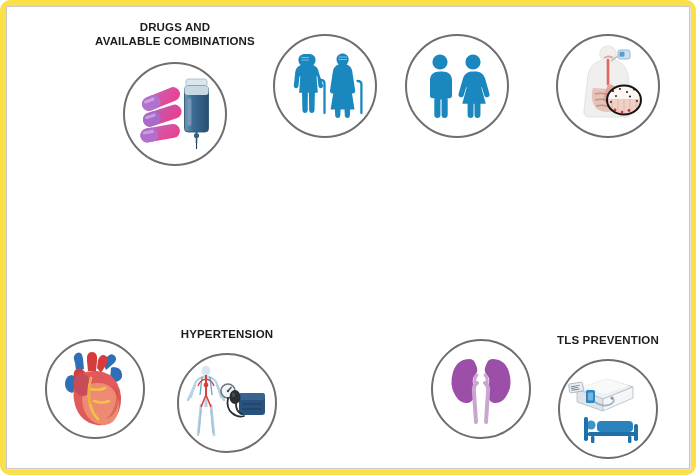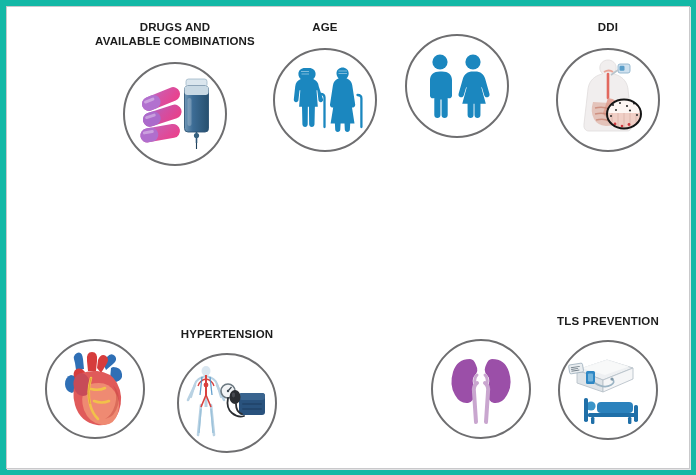--- a/index.html
+++ b/index.html
@@ -11,22 +11,23 @@
     width: 696px;
     height: 475px;
     font-family: "Liberation Sans", sans-serif;
     overflow: hidden;
   }
 
   #canvas {
     position: relative;
     width: 696px;
     height: 475px;
-    background: #14b8a6;
+    background: #fde047;
     box-sizing: border-box;
+    border-radius: 10px;
   }
 
   
   .frame {
     position: absolute;
     left: 6px;
     top: 6px;
     width: 684px;
     height: 463px;
     box-sizing: border-box;
@@ -130,21 +131,20 @@
           <rect x="3.5" y="19" width="4" height="28" rx="2" fill="#ffffff" opacity="0.22"></rect>
           <path d="M12.5 53 L12.5 64" stroke="#2c5474" stroke-width="1.6" fill="none"></path>
           <path d="M12.5 64 L12.5 70" stroke="#1f3f59" stroke-width="1.1" fill="none"></path>
           <circle cx="12.5" cy="56.5" r="2.6" fill="#35607f"></circle>
         </g>
       </svg>
     </div>
   </div>
 
   <div class="node" style="left:262px; top:20px; width:126px;">
-    <div class="node-label">AGE</div>
     <div class="circle" style="width:104px; height:104px; margin:14px auto 0;">
 
       <svg width="76" height="72" viewBox="0 0 76 72">
         <g fill="#1b87bf">
 
           <path d="M18 4c-4 0-6.6 2.6-6.6 6 0 2.4 1.1 4 2.4 5.1-3.2 1.3-5.2 3.8-5.6 7.3l-1.4 13.1c-.15 1.5.85 2.6 2.2 2.7 1.3.1 2.3-.85 2.45-2.2l1.1-9.7.75.05-1.2 16.4h2.9l.4 17.6c.04 1.6 1.2 2.7 2.7 2.7 1.5 0 2.6-1.15 2.6-2.7l.15-17.6h1.1l.2 17.6c.03 1.55 1.15 2.7 2.65 2.7s2.65-1.15 2.7-2.7l.4-17.6h2.9l-1.25-16.4.75-.05 1.15 9.7c.15 1.35 1.15 2.3 2.45 2.2 1.35-.1 2.35-1.2 2.2-2.7L31.8 22.4c-.4-3.5-2.4-6-5.6-7.3 1.3-1.1 2.4-2.7 2.4-5.1 0-3.4-2.6-6-6.6-6z"></path>
 
           <path d="M33.5 30c2.6 0 4 1.6 4 3.6V63" stroke="#1b87bf" stroke-width="2.3" fill="none" stroke-linecap="round"></path>
 
           <path d="M56 3.5c-3.9 0-6.5 2.6-6.5 5.9 0 2.2 1 3.8 2.2 4.9-3.3 1.2-5.3 3.7-5.8 7.3L43 40.5c-.2 1.6.8 2.8 2.2 2.9h1l-2.6 16.2h4.3l.3 5.9c.05 1.45 1.1 2.5 2.55 2.5 1.4 0 2.5-1.05 2.55-2.5l.3-5.9h3.9l.3 5.9c.05 1.45 1.15 2.5 2.55 2.5s2.5-1.05 2.55-2.5l.3-5.9h4.3L65 43.4h1c1.4-.1 2.4-1.3 2.2-2.9l-2.9-18.9c-.5-3.6-2.5-6.1-5.8-7.3 1.2-1.1 2.2-2.7 2.2-4.9 0-3.3-2.6-5.9-6.5-5.9z"></path>
@@ -171,21 +171,20 @@
           <path d="M18 18.5c-6.3 0-10 3.2-10 8.6v15.3c0 1.7 1.25 2.9 2.85 2.9.55 0 1.05-.15 1.45-.4V62c0 1.75 1.3 3 3.1 3s3.05-1.25 3.05-3V46.5h1.1V62c0 1.75 1.3 3 3.05 3 1.8 0 3.1-1.25 3.1-3V44.9c.4.25.9.4 1.45.4 1.6 0 2.85-1.2 2.85-2.9V27.1c0-5.4-3.7-8.6-10-8.6z"></path>
 
           <circle cx="51" cy="9" r="7.6"></circle>
           <path d="M51 18.5c-5.6 0-8.7 2.6-10.2 7.6l-4.2 14.6c-.45 1.6.35 3 1.9 3.45 1.5.45 2.85-.35 3.3-1.9l2.35-8.1.6.2-4.5 16.3h5.3l.05 11.4c0 1.75 1.25 2.95 3 2.95 1.7 0 2.95-1.2 2.95-2.95l.05-11.4h.85l.05 11.4c0 1.75 1.25 2.95 2.95 2.95 1.75 0 3-1.2 3-2.95l.05-11.4h5.3l-4.5-16.3.6-.2 2.35 8.1c.45 1.55 1.8 2.35 3.3 1.9 1.55-.45 2.35-1.85 1.9-3.45l-4.2-14.6c-1.5-5-4.6-7.6-10.2-7.6z"></path>
         </g>
       </svg>
     </div>
   </div>
 
   <div class="node" style="left:545px; top:20px; width:126px;">
-    <div class="node-label">DDI</div>
     <div class="circle" style="width:104px; height:104px; margin:14px auto 0;">
 
       <svg width="96" height="96" viewBox="0 0 96 96">
 
         <path d="M48 8c-4.6 0-8.2 3.4-8.2 7.8 0 2.6 1.2 4.6 2.9 5.9-8.3 2.2-13.4 7-14.6 14.6L24 72c-.6 4.2 1.4 7 5 7h38c3.6 0 5.6-2.8 5-7l-4.1-35.7c-1.2-7.6-6.3-12.4-14.6-14.6 1.7-1.3 2.9-3.3 2.9-5.9C56.2 11.4 52.6 8 48 8z" fill="#f1eeee" stroke="#e0dcdc" stroke-width="0.8"></path>
 
         <path d="M48 22 L48 46" stroke="#e2685e" stroke-width="2.6" fill="none" stroke-linecap="round"></path>
 
         <path d="M44 20 q5 -3 9 0" stroke="#e8a598" stroke-width="2" fill="none"></path>
 
@@ -343,21 +342,21 @@
 
         <path d="M31 30 q-4 3 -3 9 l2 30" stroke="#c9a6cf" stroke-width="4" fill="none" stroke-linecap="round"></path>
         <path d="M39 30 q4 3 3 9 l-2 30" stroke="#c9a6cf" stroke-width="4" fill="none" stroke-linecap="round"></path>
 
         <path d="M31 22 q-3 3 -2 8" stroke="#c9a6cf" stroke-width="3" fill="none" stroke-linecap="round"></path>
         <path d="M39 22 q3 3 2 8" stroke="#c9a6cf" stroke-width="3" fill="none" stroke-linecap="round"></path>
       </svg>
     </div>
   </div>
 
-  <div class="node" style="left:541px; top:314px; width:134px;">
+  <div class="node" style="left:541px; top:333px; width:134px;">
     <div class="node-label">TLS PREVENTION</div>
     <div class="circle" style="width:100px; height:100px; margin:12px auto 0;">
 
       <svg width="86" height="84" viewBox="0 0 86 84">
 
         <g transform="translate(2,6)">
 
           <path d="M10 16 L40 6 L66 14 L36 26 z" fill="#eef0f2" stroke="#b9c2c9" stroke-width="0.9"></path>
 
           <path d="M10 16 L36 26 L36 38 L10 29 z" fill="#dfe4e8" stroke="#b9c2c9" stroke-width="0.9"></path>

